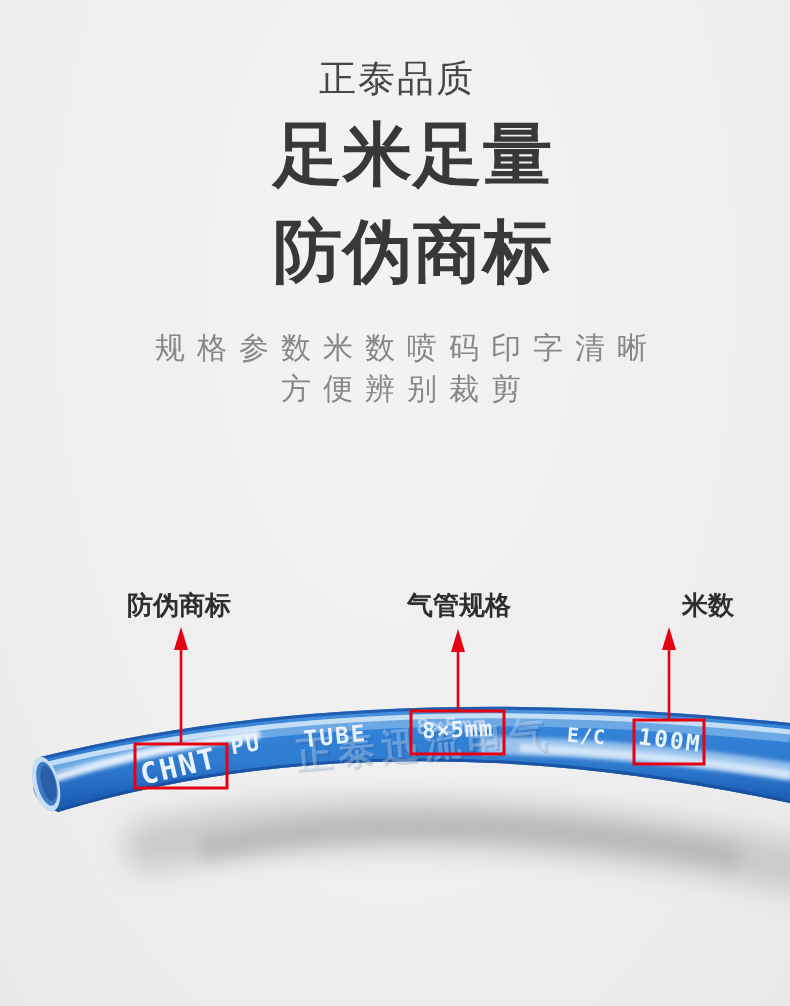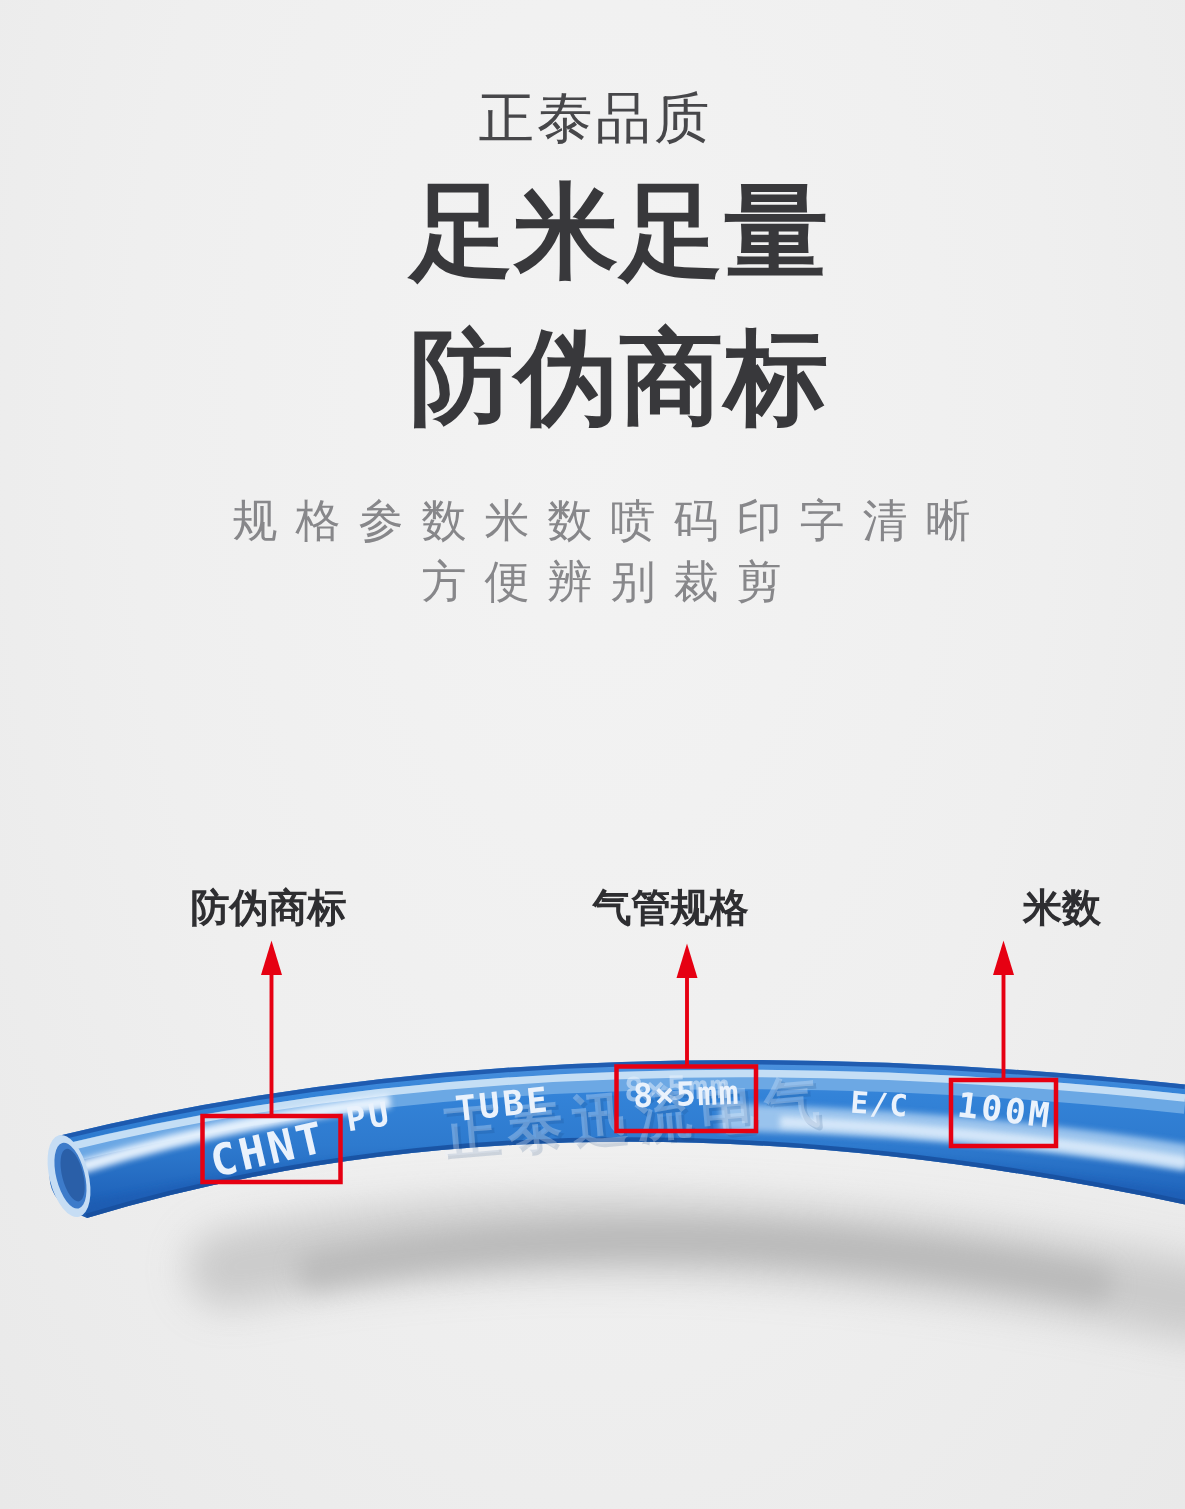--- a/index.html
+++ b/index.html
@@ -7,21 +7,21 @@
     width:790px;height:1006px;overflow:hidden;position:relative;
     background:radial-gradient(ellipse at 50% 28%, #f3f3f3 0%, #efefef 55%, #e9e9e9 100%);
     font-family:"Liberation Sans","DejaVu Sans",sans-serif;
   }
   .center-text{position:absolute;left:0;width:790px;text-align:center;}
   .brand-quality{top:54px;font-size:37px;letter-spacing:2px;padding-left:2px;color:#47474a;}
   .main-title{top:106px;font-size:69px;font-weight:700;line-height:97px;color:#38383b;letter-spacing:1px;padding-left:18px;}
   .sub-title{top:327px;font-size:30px;line-height:41px;color:#87878a;letter-spacing:12px;padding-left:12px;}
   .callout-label{position:absolute;top:588px;transform:translateX(-50%);
     font-size:26px;font-weight:700;color:#2e2e31;white-space:nowrap;}
-  .cl-1{left:179px;} .cl-2{left:447px;} .cl-3{left:668px;margin-left:40px;}
+  .cl-1{left:179px;} .cl-2{left:459px;} .cl-3{left:668px;margin-left:40px;}
   svg.photo{position:absolute;left:0;top:560px;width:790px;height:446px;display:block;}
   .print-text{font-family:"DejaVu Sans Mono","Liberation Mono",monospace;font-weight:700;fill:#eaf2fc;}
   .watermark-text{font-family:"Liberation Sans","DejaVu Sans",sans-serif;font-weight:700;}
 </style>
 </head>
 <body>
 
 <div class="center-text brand-quality">正泰品质</div>
 
 <div class="center-text main-title">

